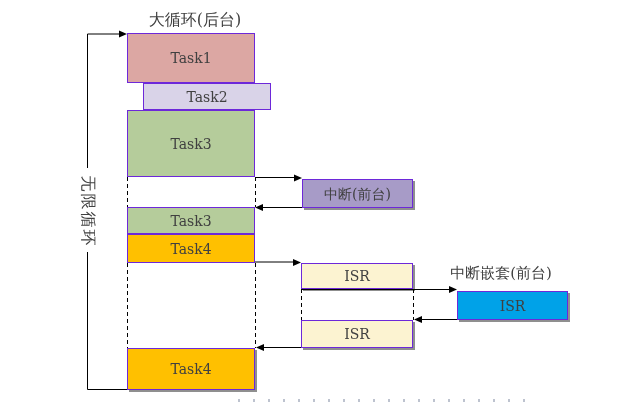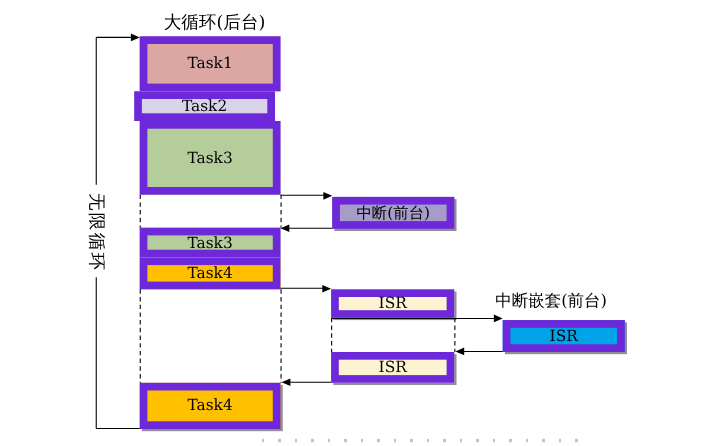--- a/index.html
+++ b/index.html
@@ -1,36 +1,36 @@
 <!DOCTYPE html>
 <html><head>
 <meta charset="utf-8">
 <style>
   html,body{margin:0;padding:0;}
   #canvas{
     position:relative; width:641px; height:405px; background:#ffffff;
-    font-family:"DejaVu Serif","Liberation Serif",serif; color:#000000;
+    font-family:"DejaVu Serif","Liberation Serif",serif; color:#404040;
     overflow:hidden;
   }
   .box{
-    position:absolute; border:7px solid #6d28d9; box-sizing:border-box;
+    position:absolute; border:1px solid #6d28d9; box-sizing:border-box;
     display:flex; align-items:center; justify-content:center;
     font-size:14px; line-height:1;
   }
   .shadow{ box-shadow:2px 2px 0 #8f8f8f; }
   .lbl{ position:absolute; font-size:15px; white-space:nowrap; }
   #title{ left:127px; top:10px; width:136px; text-align:center; font-size:16px; }
   #loop-label{
     left:47px; top:201px; width:80px; text-align:center;
     transform:rotate(90deg); font-size:16px; letter-spacing:2px; background:#fff;
   }
   #nested-label{ left:430px; top:264px; width:142px; text-align:center; }
   
   #task1 { left:127px; top:33px;  width:128px; height:50px; }
-  #task2 { left:122px; top:83px;  width:128px; height:27px;text-align:center; }
+  #task2 { left:143px; top:83px;  width:128px; height:27px;text-align:center; }
   #task3 { left:127px; top:110px; width:128px; height:67px; }
   #task3b{ left:127px; top:207px; width:128px; height:27px; }
   #task4a{ left:127px; top:234px; width:128px; height:29px; }
   #task4b{ left:127px; top:348px; width:128px; height:42px; }
   
   #interrupt{ left:302px; top:179px; width:111px; height:29px; }
   #isr1{ left:301px; top:263px; width:112px; height:26px; }
   #isr2{ left:301px; top:320px; width:112px; height:28px; }
   #nested-isr{ left:457px; top:291px; width:111px; height:29px; }
   svg#wires{ position:absolute; left:0; top:0; pointer-events:none; }

